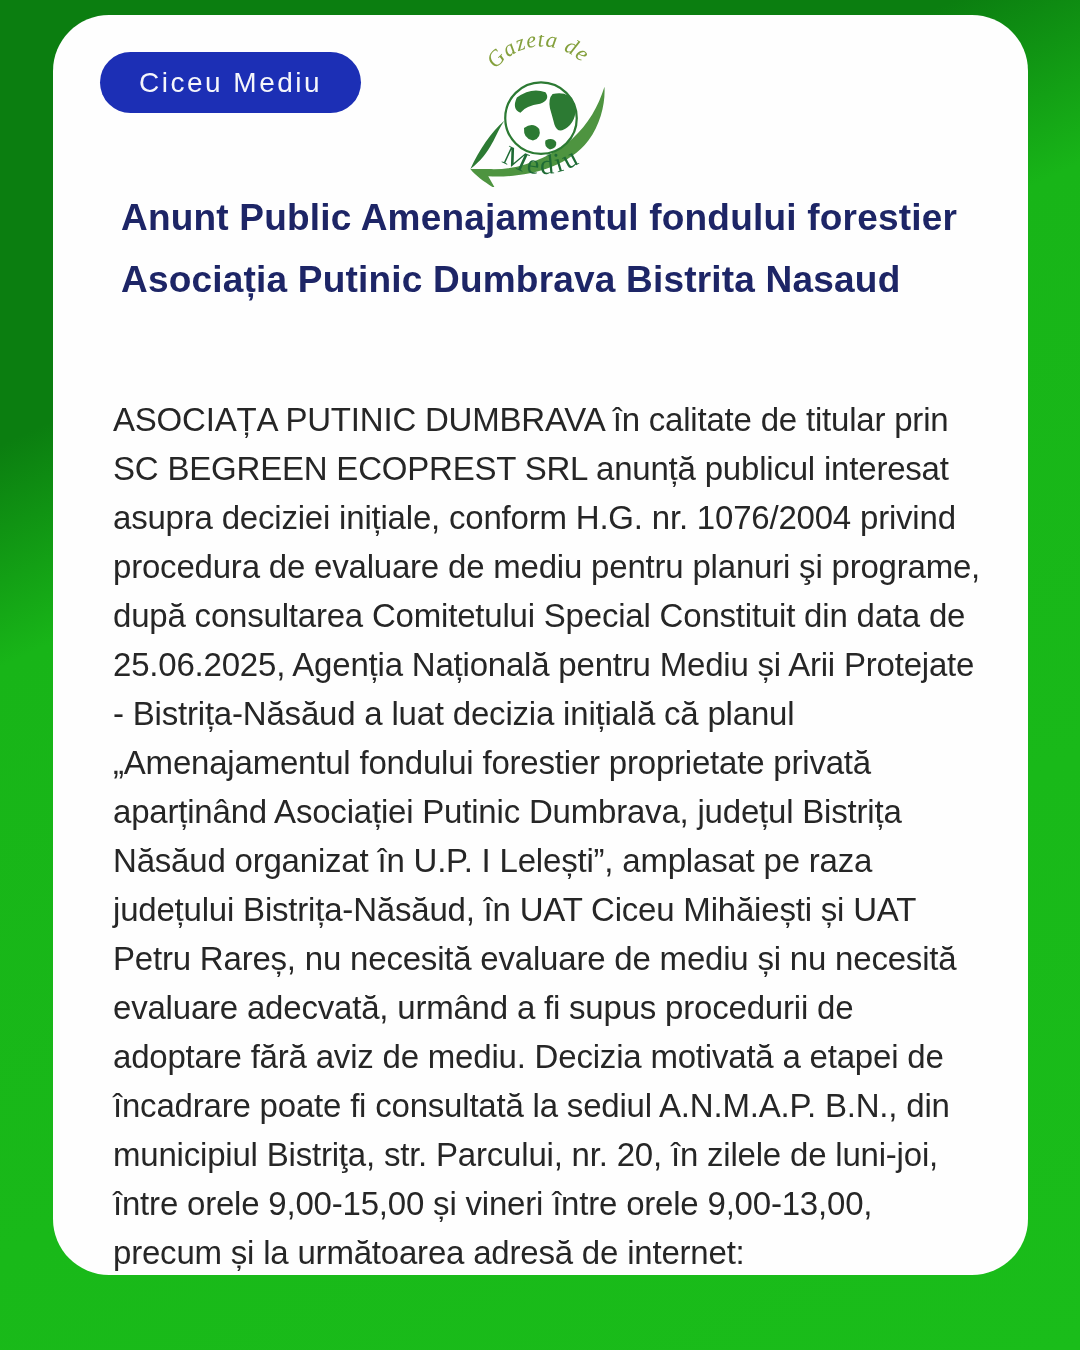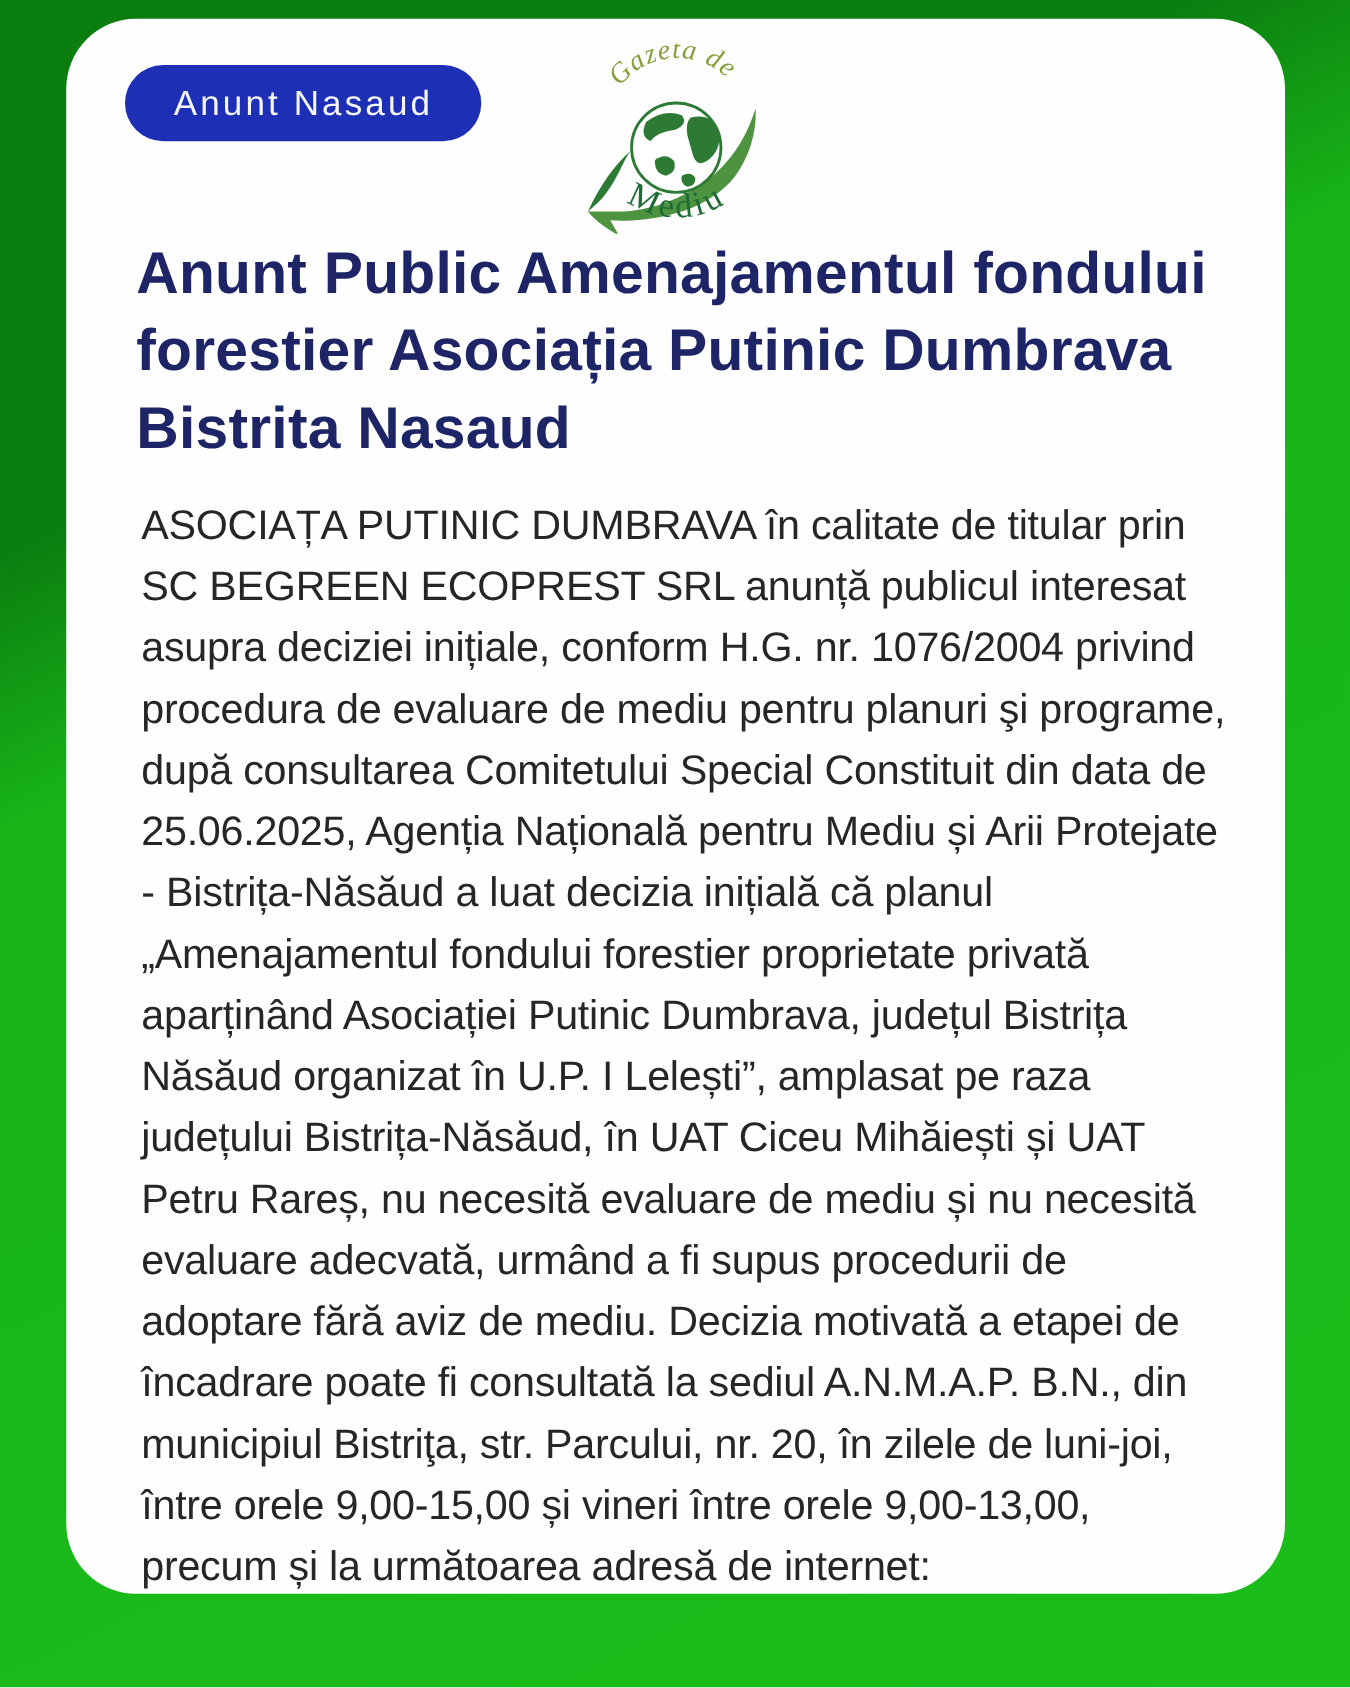--- a/index.html
+++ b/index.html
@@ -70,24 +70,24 @@
 
   .logo .arc-bottom {
     font-family: "Liberation Serif", serif;
     font-size: 31px;
     letter-spacing: 3px;
     fill: #1e6b35;
   }
 
   .title {
     position: absolute;
-    left: 56px;
+    left: 68px;
     right: 48px;
     top: 172px;
-    font-size: 47px;
+    font-size: 37px;
     line-height: 62px;
     font-weight: 700;
     letter-spacing: 0.2px;
     color: #1d2566;
   }
 
   .body-text {
     position: absolute;
     left: 60px;
     right: 46px;
@@ -98,21 +98,21 @@
     color: #262626;
   }
 </style>
 </head>
 <body>
 
 <div class="stage">
   <div class="card">
 
     <div class="badge">
-      <span>Anunt Nasaud</span>
+      <span>Ciceu Mediu</span>
     </div>
 
     <svg class="logo" viewBox="0 0 170 170" aria-hidden="true">
       <defs>
         <path id="arcTopPath" d="M 22 82 A 64 64 0 0 1 150 72" fill="none"></path>
         <path id="arcBottomPath" d="M 20 118 A 78 78 0 0 0 152 120" fill="none"></path>
       </defs>
 
       <g>
         <path d="M 6 150 C 12 158 24 166 34 172 L 26 158

